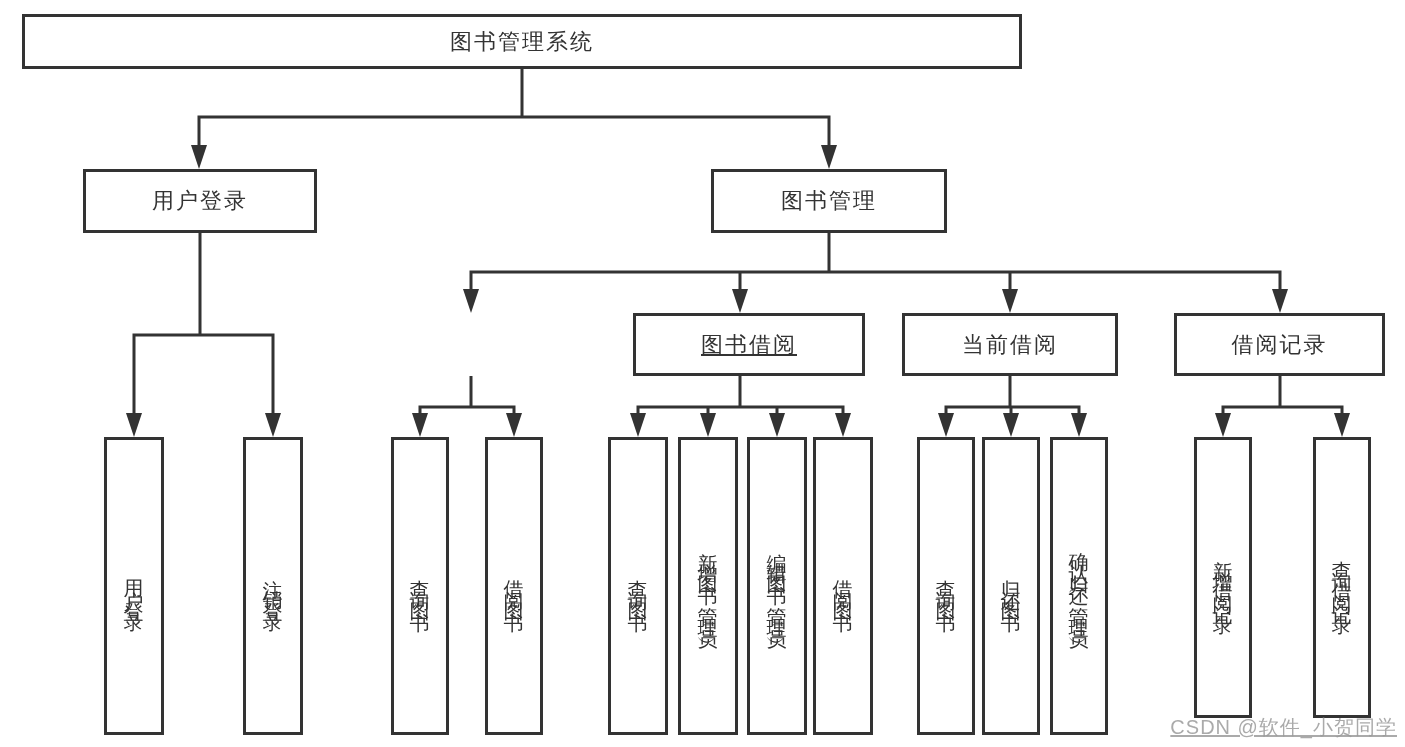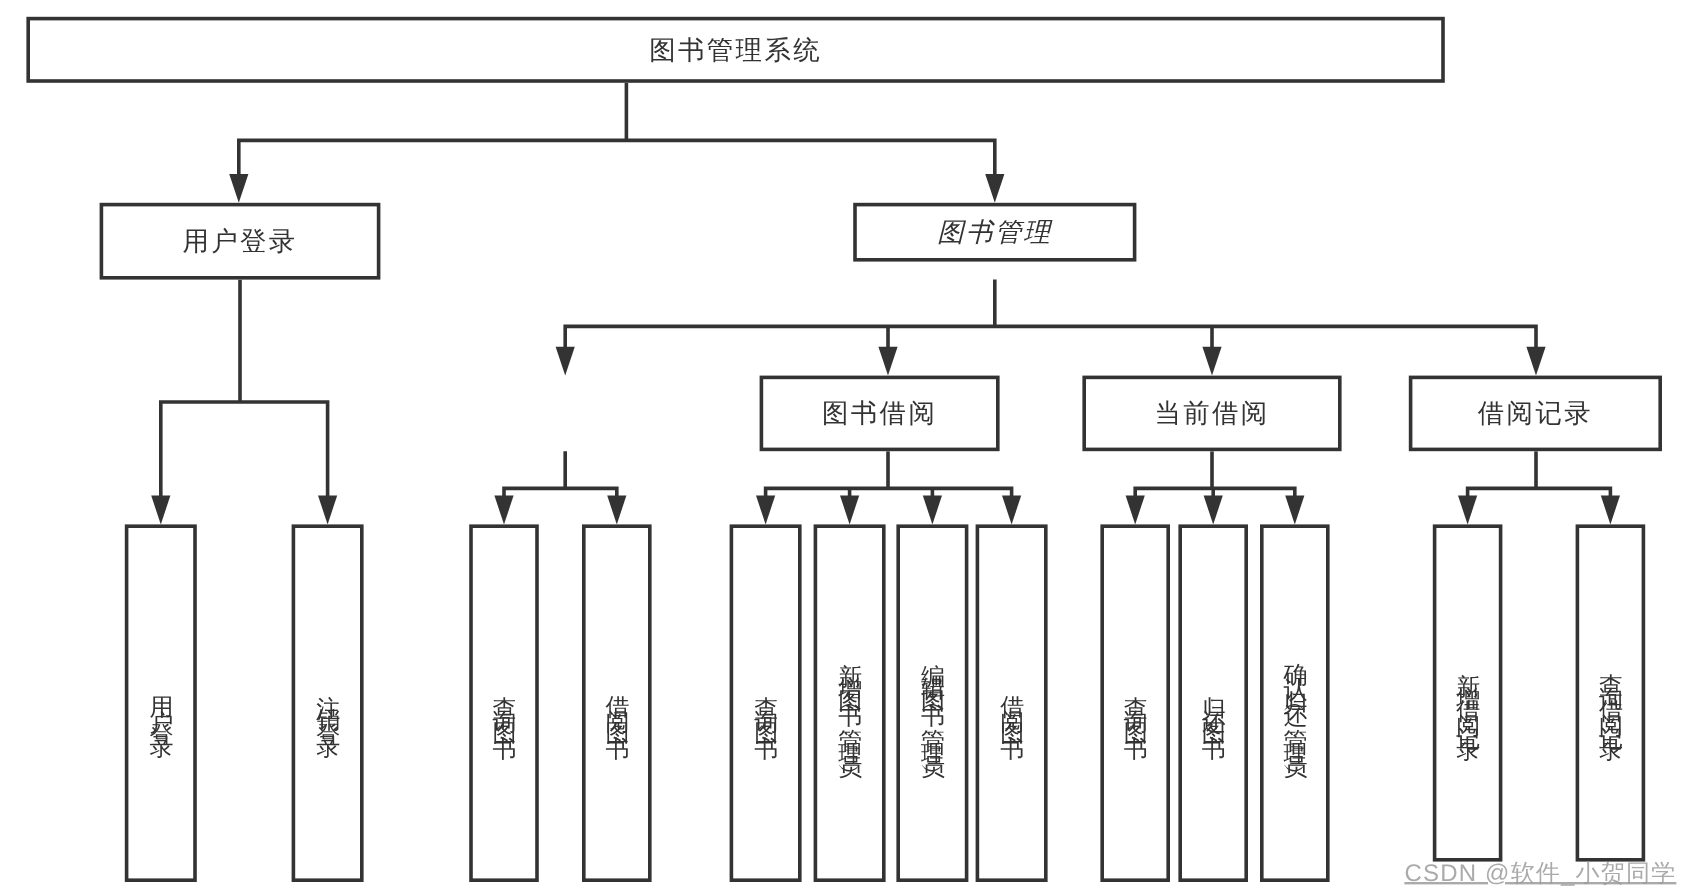--- a/index.html
+++ b/index.html
@@ -90,26 +90,26 @@
       <path d="M769 413 L785 413 L777 437 Z"></path>
       <path d="M835 413 L851 413 L843 437 Z"></path>
       <path d="M938 413 L954 413 L946 437 Z"></path>
       <path d="M1003 413 L1019 413 L1011 437 Z"></path>
       <path d="M1071 413 L1087 413 L1079 437 Z"></path>
       <path d="M1215 413 L1231 413 L1223 437 Z"></path>
       <path d="M1334 413 L1350 413 L1342 437 Z"></path>
     </g>
   </svg>
 
-  <div class="box h" style="left:22px; top:14px; width:1182px; height:55px;">图书管理系统</div>
+  <div class="box h" style="left:22px; top:14px; width:1000px; height:55px;">图书管理系统</div>
 
   <div class="box h" style="left:83px; top:169px; width:234px; height:64px;">用户登录</div>
-  <div class="box h" style="left:711px; top:169px; width:236px; height:49px;font-style:italic;">图书管理</div>
+  <div class="box h" style="left:711px; top:169px; width:236px; height:64px;">图书管理</div>
 
-  <div class="box h" style="left:633px; top:313px; width:200px; height:63px;">图书借阅</div>
+  <div class="box h" style="left:633px; top:313px; width:232px; height:63px;text-decoration:underline;">图书借阅</div>
   <div class="box h" style="left:1174px; top:313px; width:211px; height:63px;">借阅记录</div>
   <div class="box h" style="left:902px; top:313px; width:216px; height:63px;">当前借阅</div>
 
   <div class="box v" style="left:104px; top:437px; width:60px; height:298px;">
     <span>用户登录</span>
   </div>
   <div class="box v" style="left:243px; top:437px; width:60px; height:298px;">
     <span>注销登录</span>
   </div>
 

